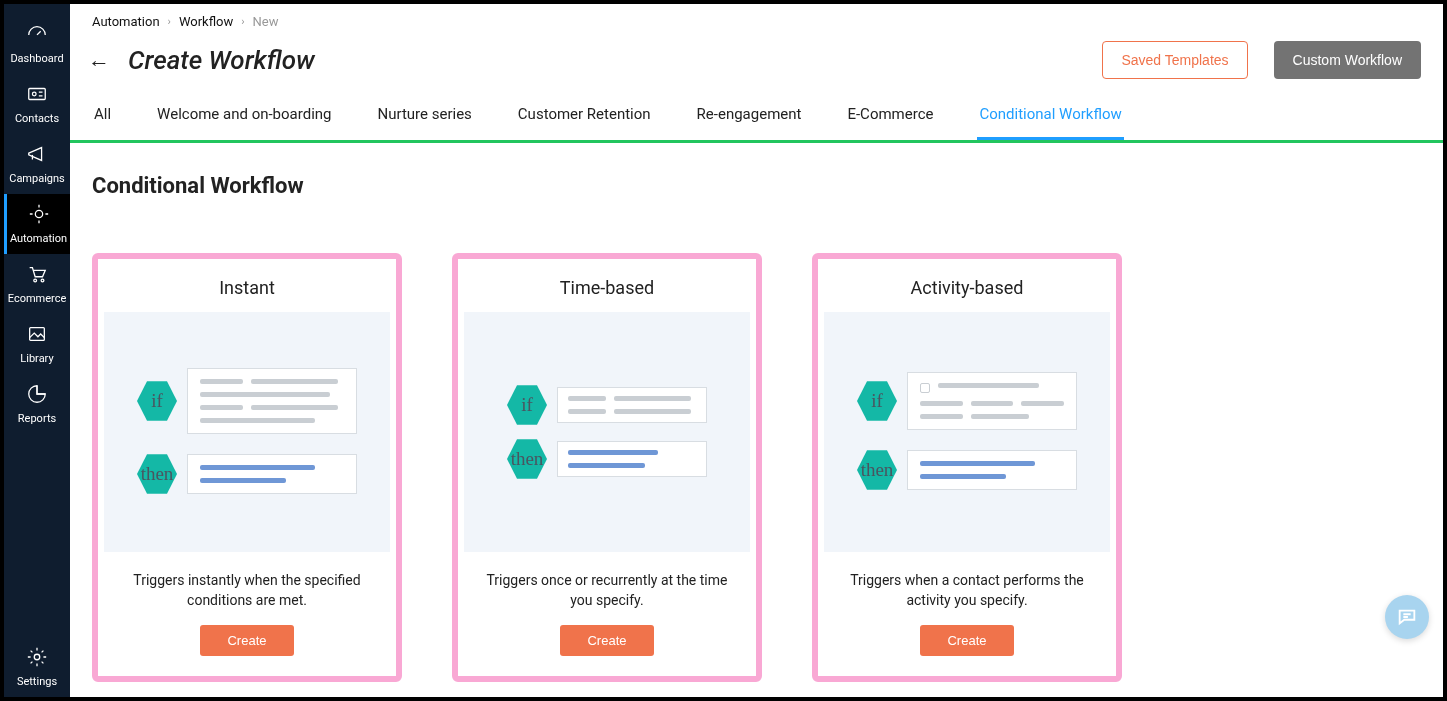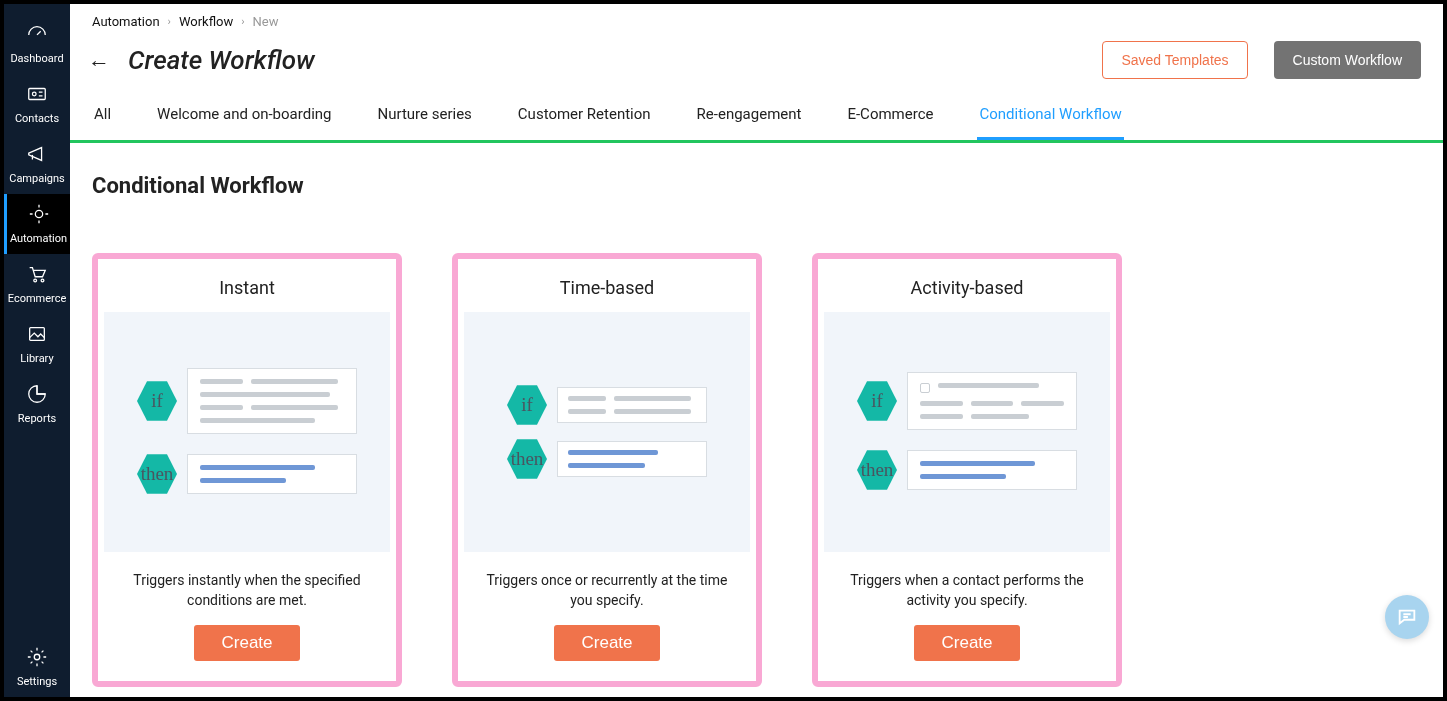--- a/index.html
+++ b/index.html
@@ -93,21 +93,21 @@
   .card-title { font-size:18px; color:#222; text-align:center; padding:18px 0 14px;}
   .card-figure {
     background:#f1f5fa; margin:0 6px; height:240px; position:relative;
     display:flex; flex-direction:column; align-items:center; justify-content:center; gap:18px;
   }
   .card-desc {
     font-size:14px; color:#222; text-align:center; padding:18px 22px 14px; line-height:1.45;
   }
   .card-create {
     align-self:center; background:#f0734b; color:#fff; padding:8px 27px; border:none; border-radius:3px;
-    font-size:17px; cursor:pointer;
+    font-size:13px; cursor:pointer;
   }
 
   
   .blk {
     display:flex; align-items:center; gap:10px;
   }
   .hex {
     width:40px; height:44px; background:#14b8a6; display:flex; align-items:center; justify-content:center;
     font-family: Georgia, "Times New Roman", serif; color:#4a5560; font-size:19px;
     clip-path: polygon(25% 5%, 75% 5%, 100% 50%, 75% 95%, 25% 95%, 0% 50%);

